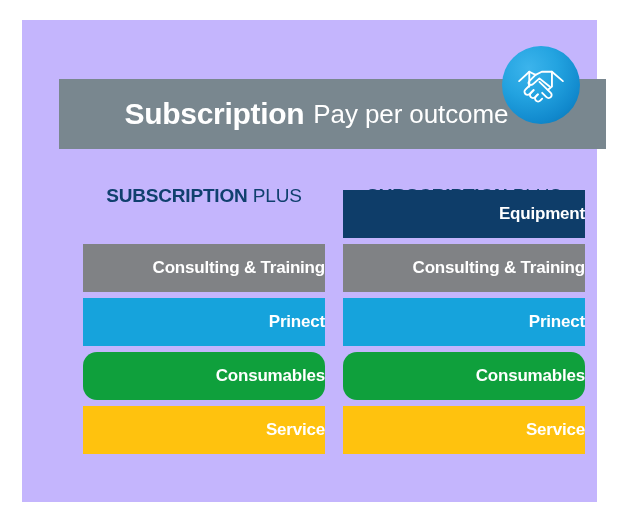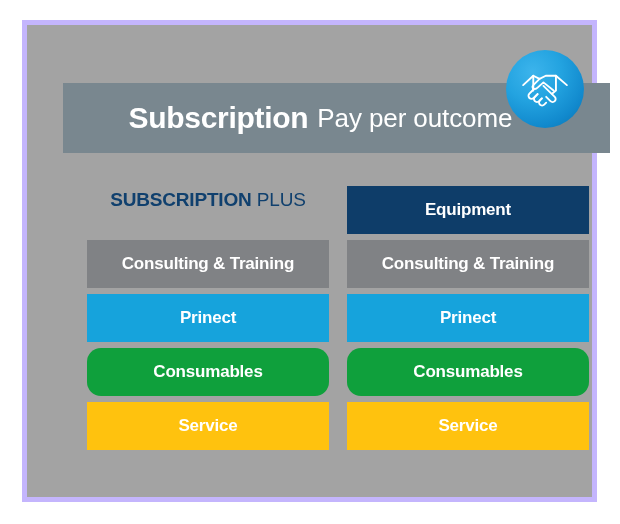--- a/index.html
+++ b/index.html
@@ -24,22 +24,22 @@
     background: #ffffff;
   }
 
   
   #frame {
     position: absolute;
     left: 22px;
     top: 20px;
     width: 575px;
     height: 482px;
-    border: 5px solid #c4b5fd;
-    background: #a3a3a3;
+    border: 1px solid #c4b5fd;
+    background: #c4b5fd;
     box-sizing: border-box;
   }
 
   
   #banner {
     position: absolute;
     left: 36px;
     top: 58px;
     width: 547px;
     height: 70px;
@@ -110,21 +110,21 @@
     width: 242px;
   }
   #stack-smart { left: 60px; }
   #stack-plus  { left: 320px; }
 
   .bar {
     height: 48px;
     margin-bottom: 6px;
     display: flex;
     align-items: center;
-    justify-content: center;
+    justify-content: flex-end;
     color: #ffffff;
     font-size: 17px;
     font-weight: bold;
     letter-spacing: -0.2px;
     white-space: nowrap;
   }
   .bar:last-child { margin-bottom: 0; }
 
   .bar-equipment  { background: #0e3d69; }
   .bar-consulting { background: #808285; }

